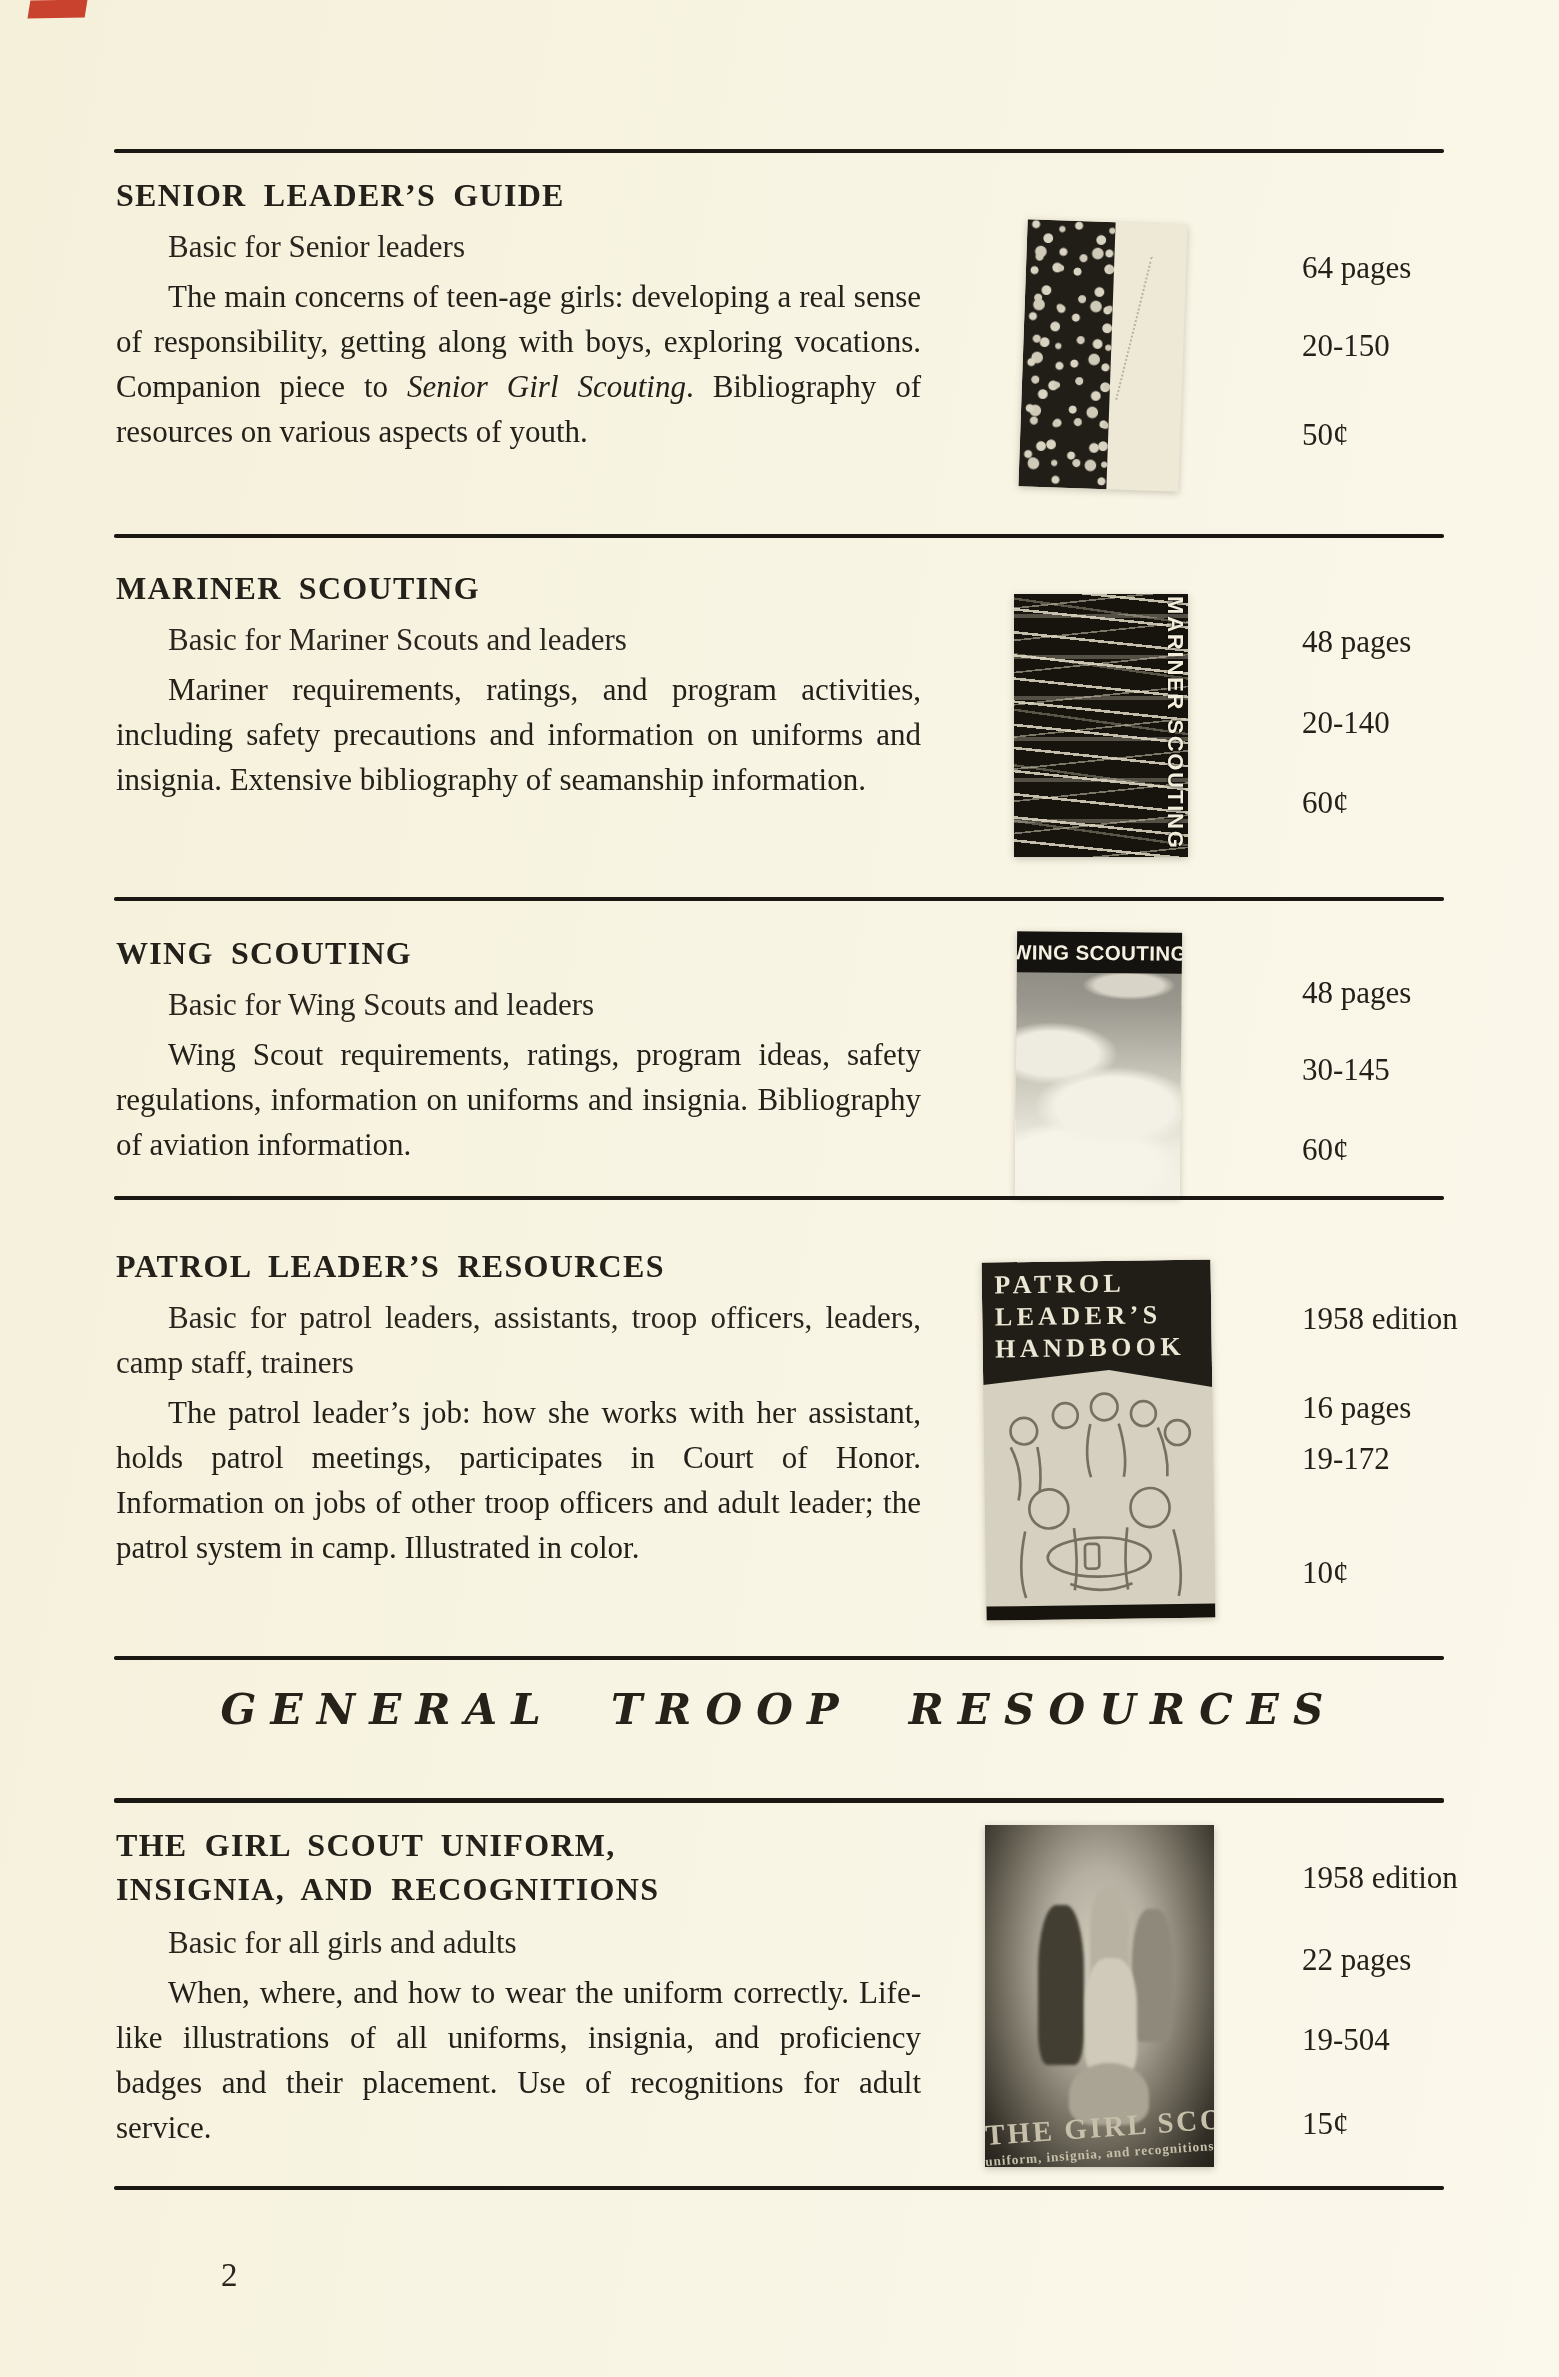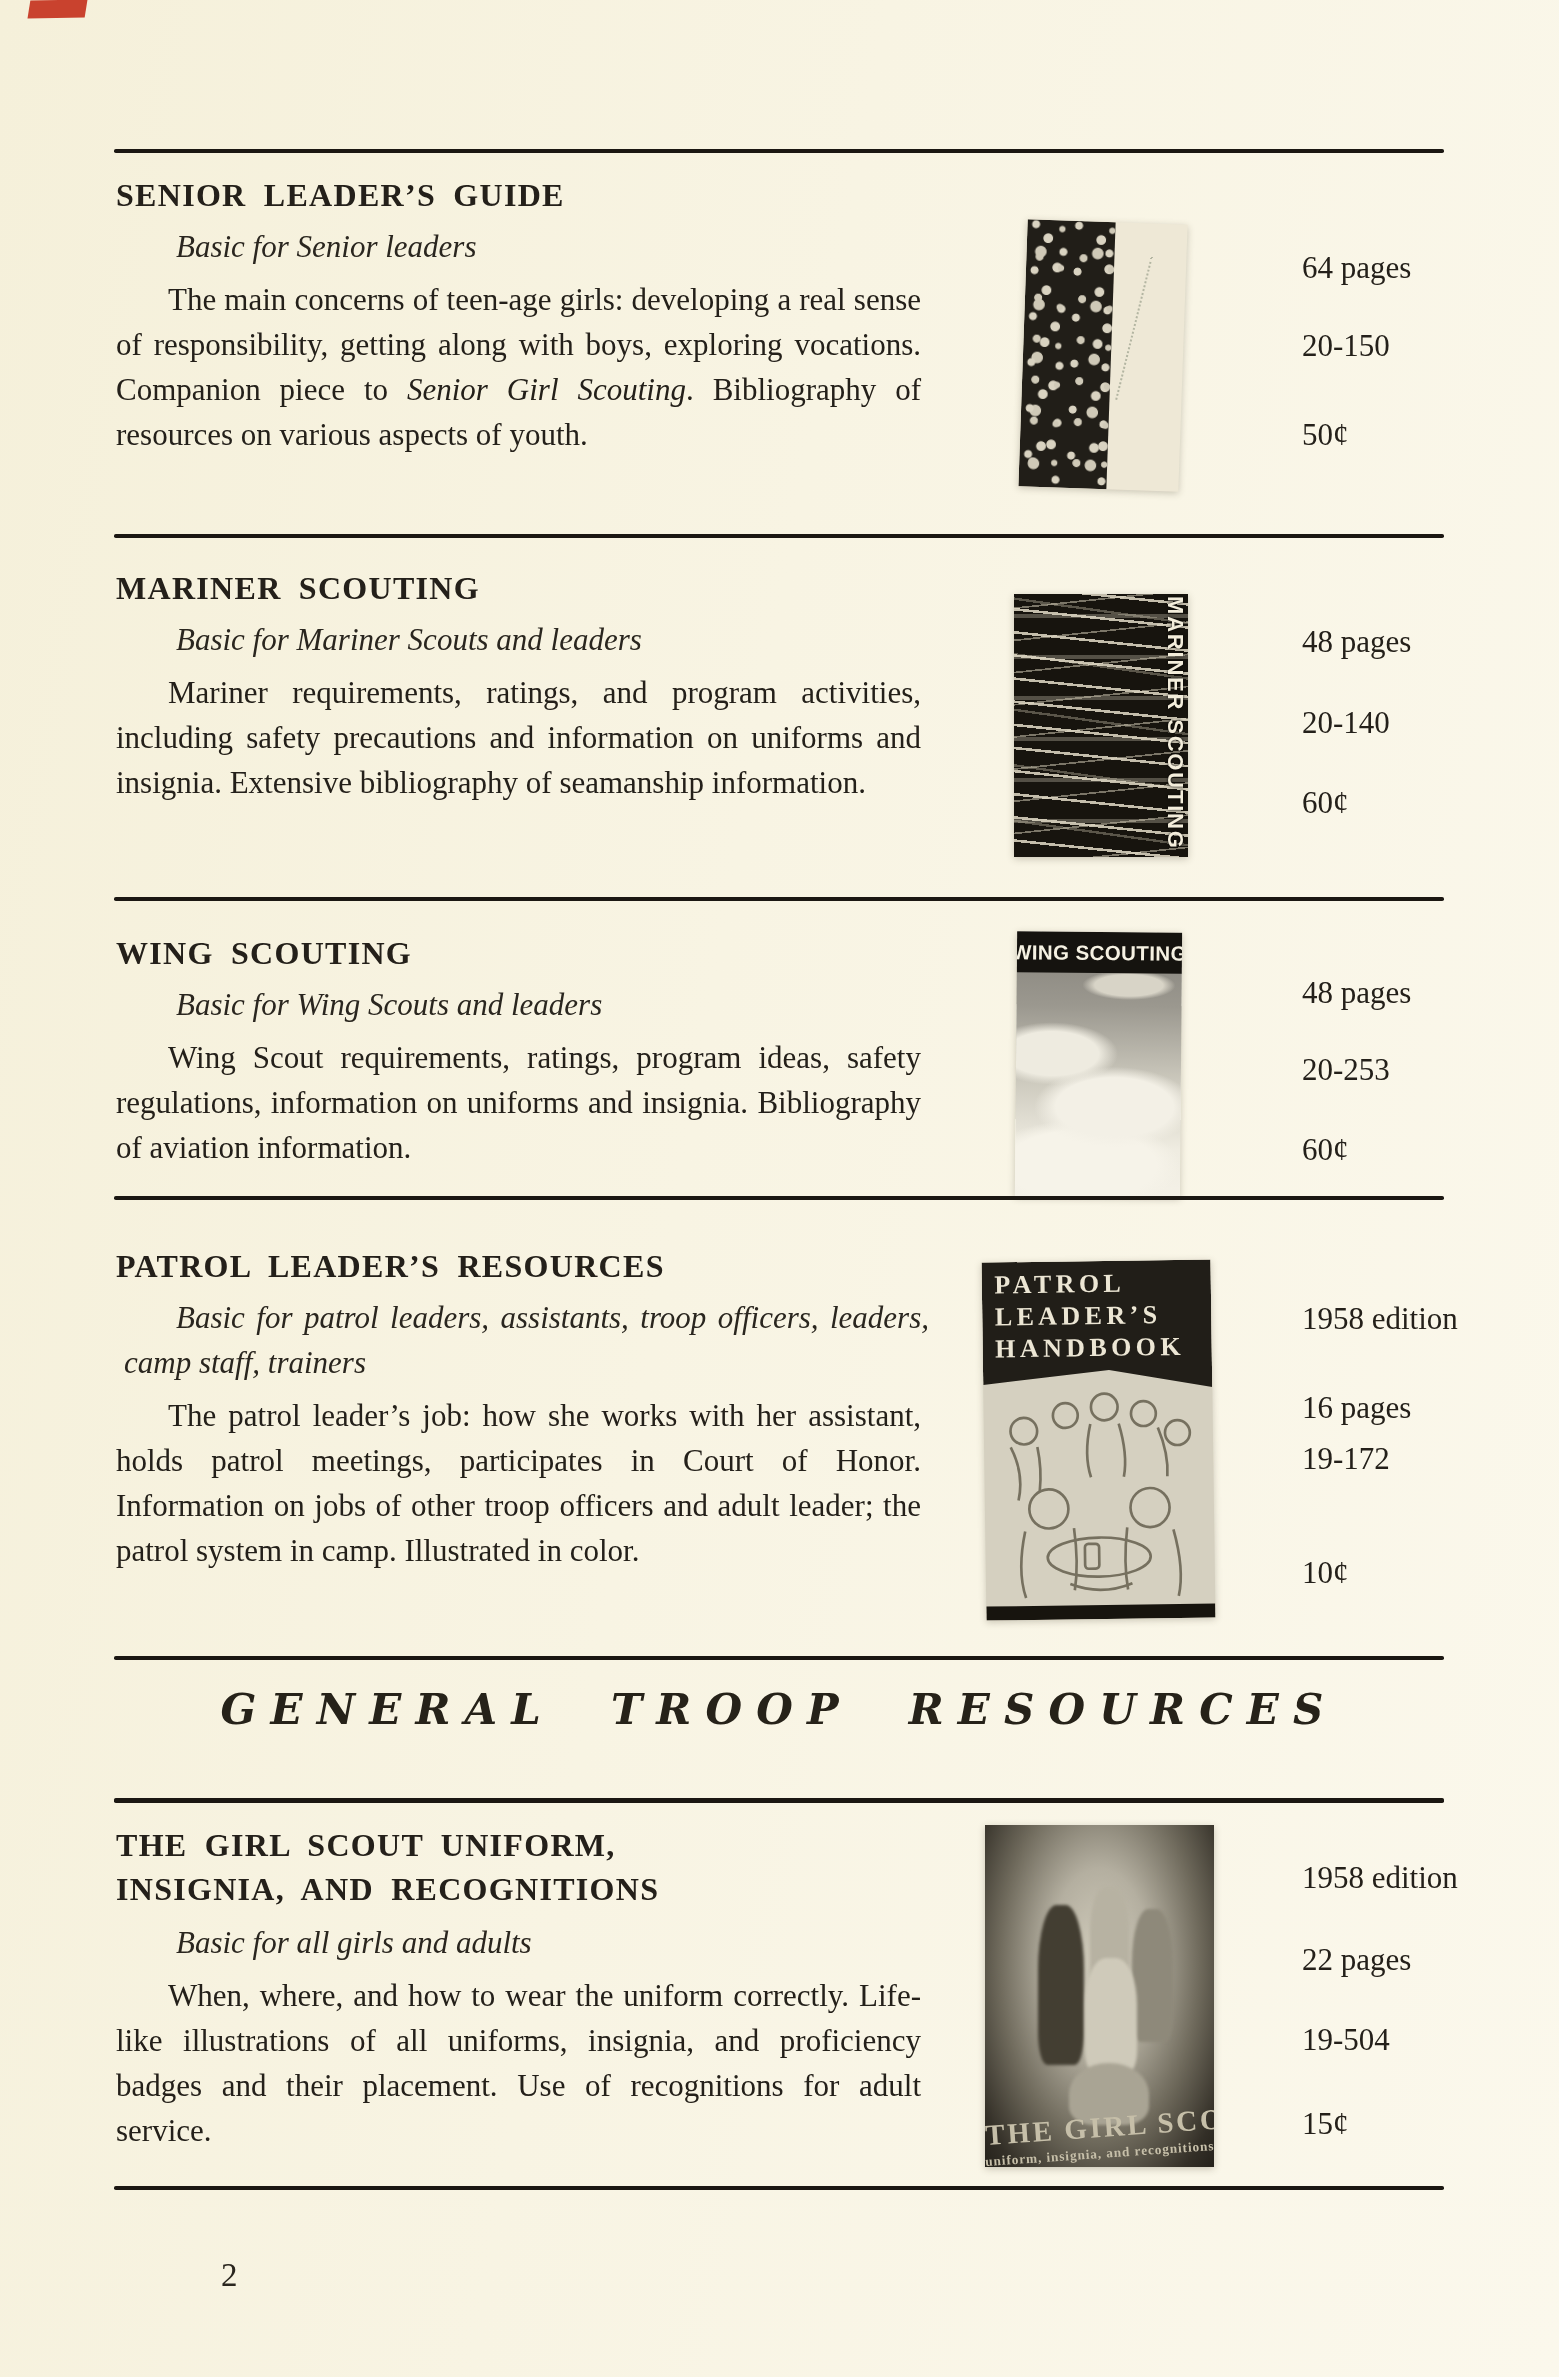--- a/index.html
+++ b/index.html
@@ -21,21 +21,21 @@
     background:#1b1712;border-radius:1.8px;
   }
   .rule.thick{height:5.3px;}
   .listing{position:absolute;left:116px;width:1330px;}
   .listing h2{
     margin:0 0 9px 0;
     font-size:32px;line-height:39px;font-weight:700;
     letter-spacing:1.3px;word-spacing:8px;color:#24201a;
   }
   .sub{
-    margin:8px;font-style:italic;
+    margin:0;
     font-size:31px;line-height:45px;
     text-indent:52px;text-align:justify;
     width:805px;color:#2a261f;
   }
   .body{
     margin:5.3px 0 0 0;
     font-size:31px;line-height:45px;
     text-indent:52px;text-align:justify;
     width:805px;color:#24201a;
   }
@@ -185,21 +185,21 @@
   </div>
 
   <div class="rule" style="top:897px"></div>
 
   <section class="listing" style="top:934px">
     <h2>WING SCOUTING</h2>
     <p class="sub">Basic for Wing Scouts and leaders</p>
     <p class="body"><span>Wing Scout requirements, ratings, program ideas, safety regulations, information on uniforms and insignia. Bibliography of aviation information.</span></p>
   </section>
   <div class="metarow" style="top:974px">48 pages</div>
-  <div class="metarow" style="top:1051px">20-253</div>
+  <div class="metarow" style="top:1051px">30-145</div>
   <div class="metarow" style="top:1131px">60¢</div>
   <div class="cover cov-wing" style="left:1016px;top:932px;width:165px;height:265px">
     <div class="band">
       <span>WING SCOUTING</span>
     </div>
   </div>
 
   <div class="rule" style="top:1196px"></div>
 
   <section class="listing" style="top:1247px">

